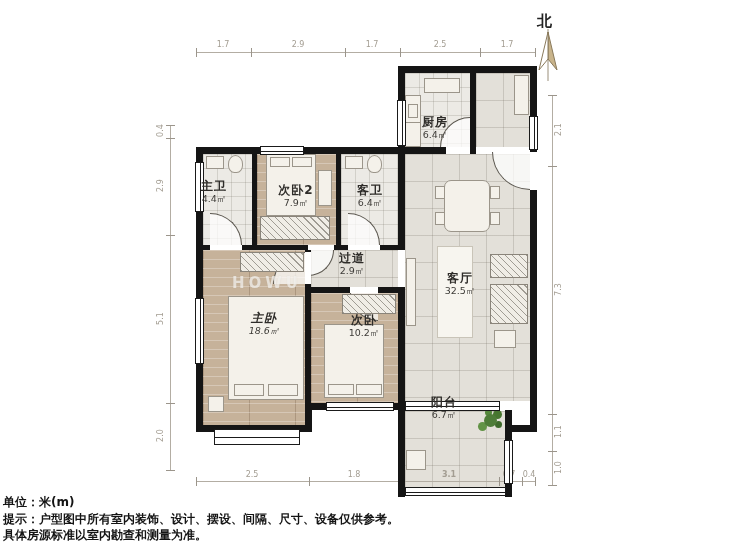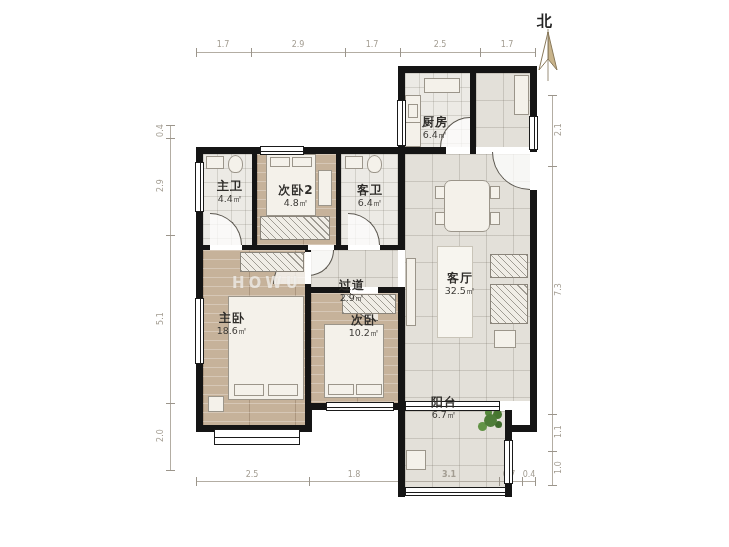--- a/index.html
+++ b/index.html
@@ -158,41 +158,41 @@
   <div class="furn" style="left:345px;top:156px;width:18px;height:13px;"></div>
   <div class="furn toilet" style="left:367px;top:155px;width:15px;height:18px;"></div>
 
   <div class="plant" style="left:484px;top:414px;"></div>
   <div class="furn" style="left:406px;top:450px;width:20px;height:20px;"></div>
 
   <div class="label" style="left:405px;top:116px;width:60px;">
     <span class="nm">厨房</span>
     <span class="ar">6.4㎡</span>
   </div>
-  <div class="label" style="left:200px;top:180px;width:60px;">
+  <div class="label" style="left:184px;top:180px;width:60px;">
     <span class="nm">主卫</span>
     <span class="ar">4.4㎡</span>
   </div>
   <div class="label" style="left:266px;top:184px;width:60px;">
     <span class="nm">次卧2</span>
-    <span class="ar">4.8㎡</span>
+    <span class="ar">7.9㎡</span>
   </div>
   <div class="label" style="left:340px;top:184px;width:60px;">
     <span class="nm">客卫</span>
     <span class="ar">6.4㎡</span>
   </div>
-  <div class="label" style="left:322px;top:252px;width:60px;margin-top:27px;">
+  <div class="label" style="left:322px;top:252px;width:60px;">
     <span class="nm">过道</span>
     <span class="ar">2.9㎡</span>
   </div>
   <div class="label" style="left:430px;top:272px;width:60px;">
     <span class="nm">客厅</span>
     <span class="ar">32.5㎡</span>
   </div>
-  <div class="label" style="left:202px;top:312px;width:60px;">
+  <div class="label" style="left:234px;top:312px;width:60px;font-style:italic;">
     <span class="nm">主卧</span>
     <span class="ar">18.6㎡</span>
   </div>
   <div class="label" style="left:334px;top:314px;width:60px;">
     <span class="nm">次卧</span>
     <span class="ar">10.2㎡</span>
   </div>
   <div class="label" style="left:414px;top:396px;width:60px;">
     <span class="nm">阳台</span>
     <span class="ar">6.7㎡</span>
@@ -248,14 +248,19 @@
   <div class="tick" style="left:548px;top:95px;width:9px;height:1px;"></div>
   <div class="tick" style="left:548px;top:166px;width:9px;height:1px;"></div>
   <div class="tick" style="left:548px;top:414px;width:9px;height:1px;"></div>
   <div class="tick" style="left:548px;top:451px;width:9px;height:1px;"></div>
   <div class="tick" style="left:548px;top:485px;width:9px;height:1px;"></div>
   <div class="dimlabel v" style="left:546px;top:125px;width:24px;">2.1</div>
   <div class="dimlabel v" style="left:546px;top:285px;width:24px;">7.3</div>
   <div class="dimlabel v" style="left:546px;top:427px;width:24px;">1.1</div>
   <div class="dimlabel v" style="left:546px;top:463px;width:24px;">1.0</div>
 
+  <div class="footer">
+    <div>单位：米(m)</div>
+    <div>提示：户型图中所有室内装饰、设计、摆设、间隔、尺寸、设备仅供参考。</div>
+    <div>具体房源标准以室内勘查和测量为准。</div>
+  </div>
 
 </div>
 
 </body></html>

